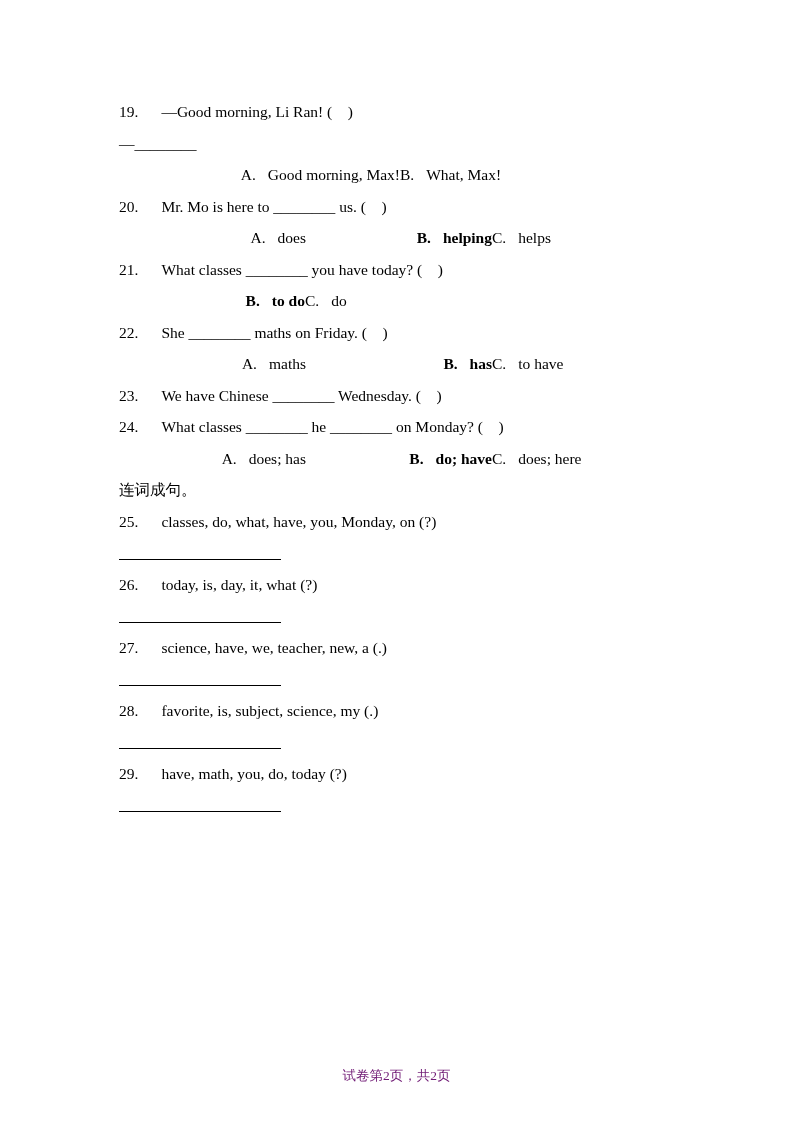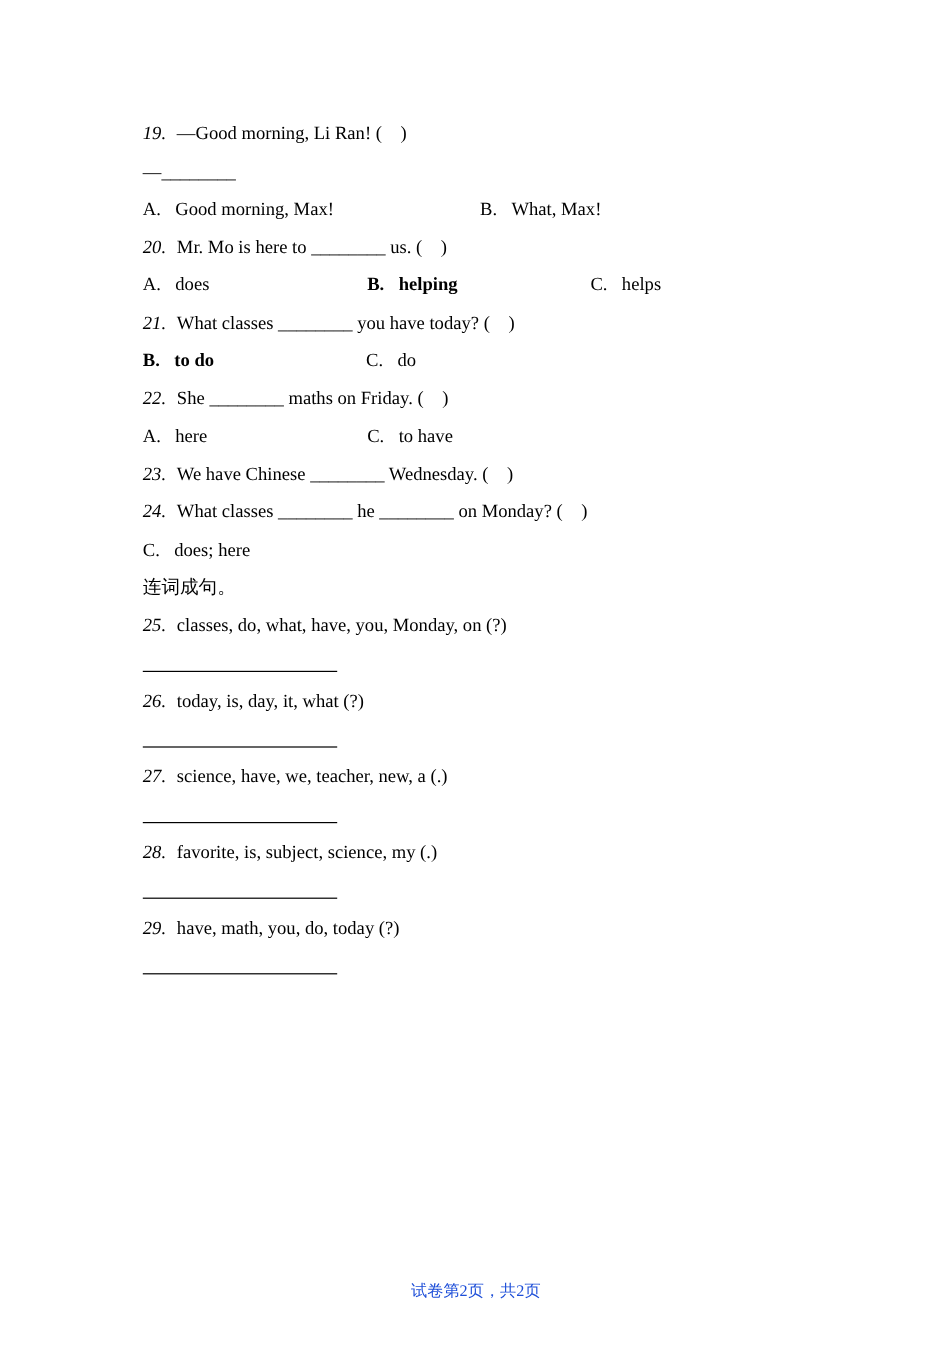--- a/index.html
+++ b/index.html
@@ -17,22 +17,22 @@
     position: absolute;
     left: 119px;
     top: 96px;
     width: 600px;
   }
   .row {
     height: 31.5px;
     line-height: 31.5px;
     white-space: nowrap;
   }
-  .q-num { margin-right: 9px; font-style: italic; }
-  .opts { display: flex; }
+  .q-num { margin-right: 23px; }
+  .opts { display: flex; text-align: right; }
   .opts .col-a3 { width: 187px; flex: none; }
   .opts .col-b3 { width: 186px; flex: none; font-weight: bold; }
   .opts .col-c3 { flex: none; }
   .opts .col-a2 { width: 281px; flex: none; }
   .opts .col-b2 { flex: none; }
   .opt-letter { margin-right: 12px; }
   .ans-line-row { position: relative; height: 31.5px; }
   .ans-line {
     position: absolute;
     left: 0;
@@ -43,21 +43,21 @@
   .section-header { height: 31.5px; line-height: 31.5px; }
   .footer {
     position: absolute;
     left: 0;
     right: 0;
     top: 1068px;
     height: 16px;
     line-height: 16px;
     text-align: center;
     font-size: 13.5px;
-    color: #1d4ed8;
+    color: #701a75;
   }
 </style>
 </head>
 <body>
 
 <div class="page">
   <div class="content">
 
     <div class="row">
       <span class="q-num">19.</span><span>—Good morning, Li Ran! (&nbsp;&nbsp;&nbsp;&nbsp;)</span>
@@ -82,32 +82,35 @@
     </div>
     <div class="row opts">
       <span class="col-b3"><span class="opt-letter">B.</span><span>to do</span></span>
       <span class="col-c3"><span class="opt-letter">C.</span><span>do</span></span>
     </div>
 
     <div class="row">
       <span class="q-num">22.</span><span>She ________ maths on Friday. (&nbsp;&nbsp;&nbsp;&nbsp;)</span>
     </div>
     <div class="row opts">
-      <span class="col-a3"><span class="opt-letter">A.</span><span>here</span></span>
+      <span class="col-a3"><span class="opt-letter">A.</span><span>maths</span></span>
+      <span class="col-b3"><span class="opt-letter">B.</span><span>has</span></span>
       <span class="col-c3"><span class="opt-letter">C.</span><span>to have</span></span>
     </div>
 
     <div class="row">
       <span class="q-num">23.</span><span>We have Chinese ________ Wednesday. (&nbsp;&nbsp;&nbsp;&nbsp;)</span>
     </div>
 
     <div class="row">
       <span class="q-num">24.</span><span>What classes ________ he ________ on Monday? (&nbsp;&nbsp;&nbsp;&nbsp;)</span>
     </div>
     <div class="row opts">
+      <span class="col-a3"><span class="opt-letter">A.</span><span>does; has</span></span>
+      <span class="col-b3"><span class="opt-letter">B.</span><span>do; have</span></span>
       <span class="col-c3"><span class="opt-letter">C.</span><span>does; here</span></span>
     </div>
 
     <div class="section-header">连词成句。</div>
 
     <div class="row">
       <span class="q-num">25.</span><span>classes, do, what, have, you, Monday, on (?)</span>
     </div>
     <div class="ans-line-row">
       <div class="ans-line"></div>

